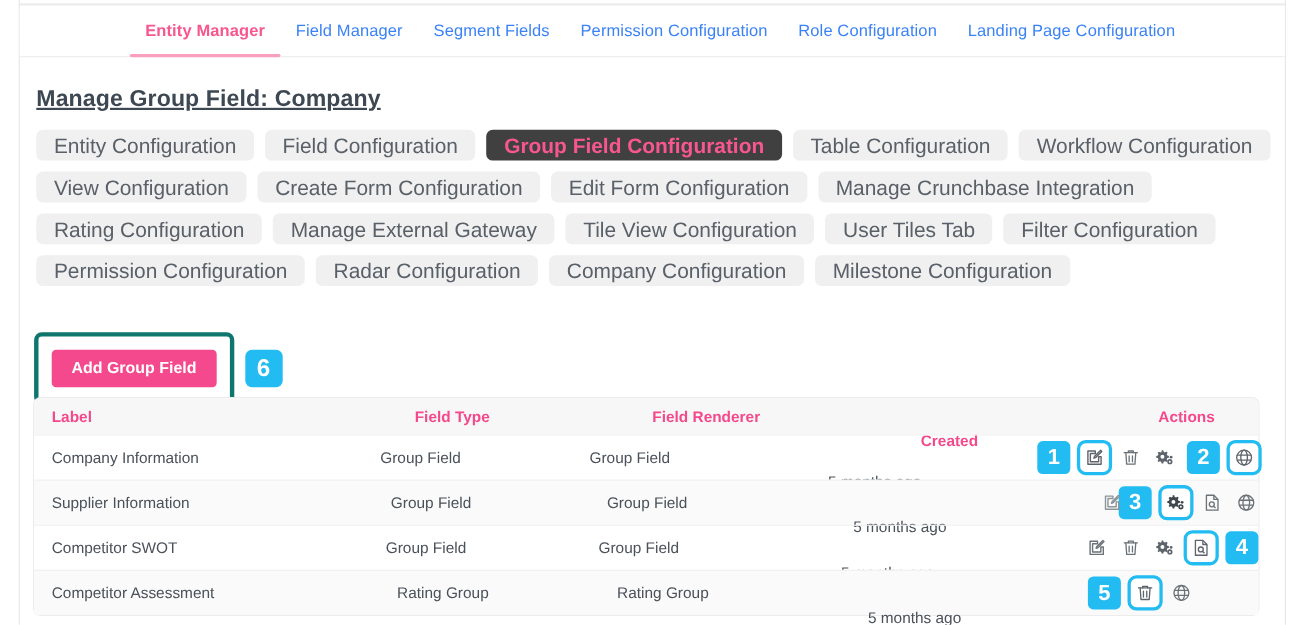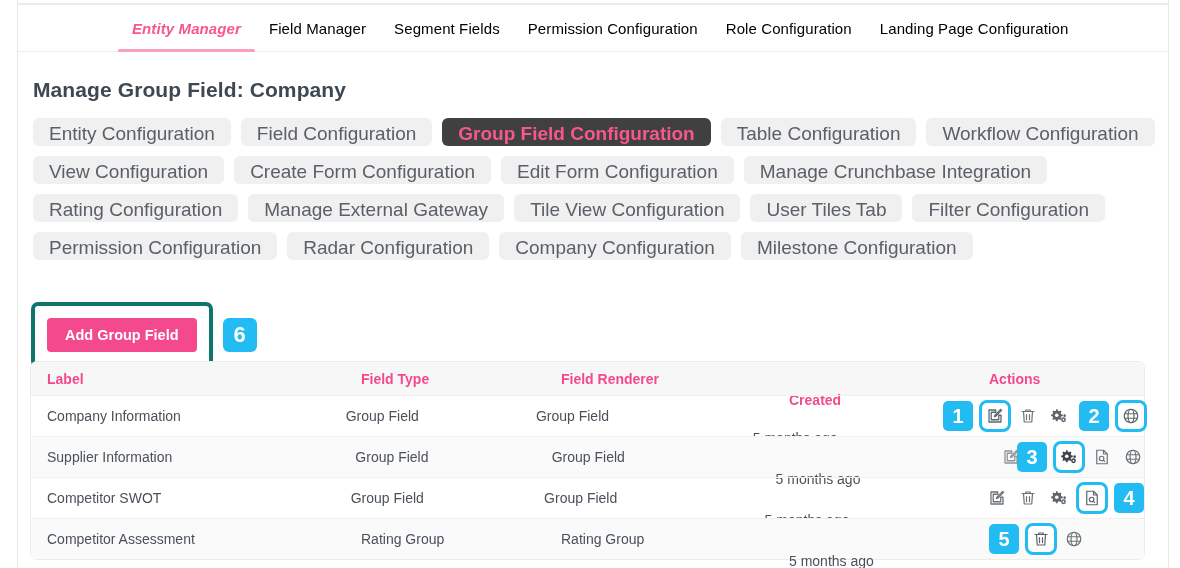--- a/index.html
+++ b/index.html
@@ -54,51 +54,51 @@
   .nav-tabs {
     display: flex;
     align-items: center;
     height: 100%;
     padding-left: 100px;
     gap: 0px;
   }
   .nav-tab {
     position: relative;
     font-size: 15px;
-    color: #000000;
+    color: #3b82f6;
     padding: 0 14px;
     line-height: 45px;
     height: 45px;
     white-space: nowrap;
     cursor: pointer;
     letter-spacing: .1px;
   }
   .nav-tab.active {
     color: #f8568f;
     font-weight: bold;
-    font-style: italic;
   }
   .nav-tab.active::after {
     content: "";
     position: absolute;
     left: 0px; right: 0px;
     bottom: -1px;
     height: 3px;
     background: #f9a0be;
     border-radius: 2px;
   }
 
   
   .page-title {
     position: absolute;
     left: 33px; top: 78px;
     font-size: 21px;
     font-weight: bold;
     color: #3d4852;
     letter-spacing: .1px;
+    text-decoration: underline;
   }
 
   
   .chips {
     position: absolute;
     left: 33px; top: 118px;
     width: 1110px;
   }
   .chip-row {
     display: flex;
@@ -180,20 +180,21 @@
     overflow: visible;
     background: #ffffff;
     box-shadow: 0 0 0 1px #ececec;
   }
   .thead {
     display: flex;
     background: #f7f7f7;
     height: 33px;
     align-items: center;
     border-radius: 6px 6px 0 0;
+    gap: 16px;
   }
   .thead .th {
     font-size: 14px;
     color: #f4498c;
     font-weight: bold;
   }
   .trow {
     display: flex;
     align-items: center;
     height: 40px;

